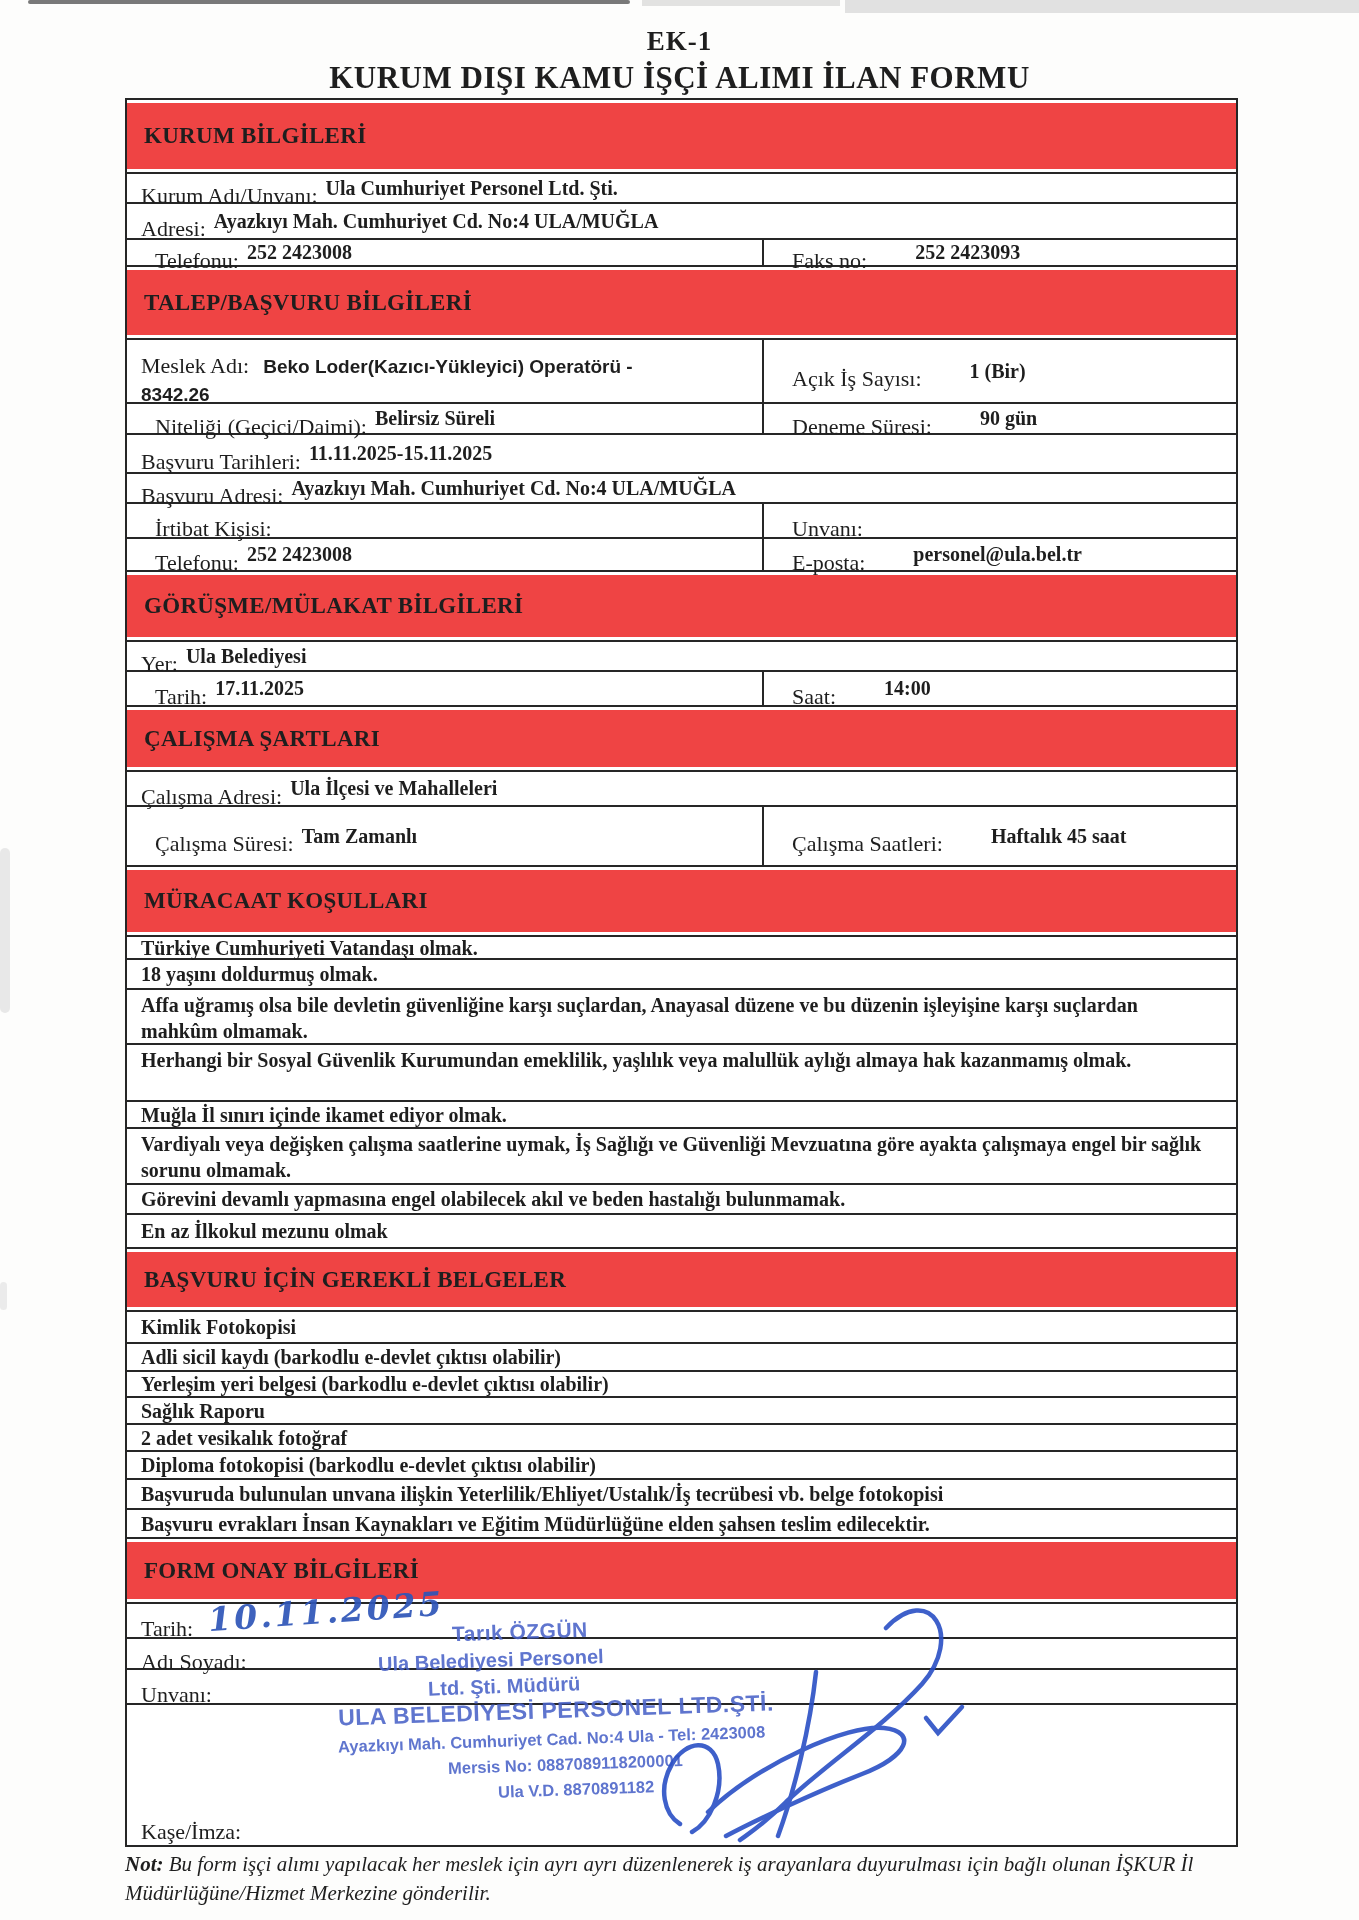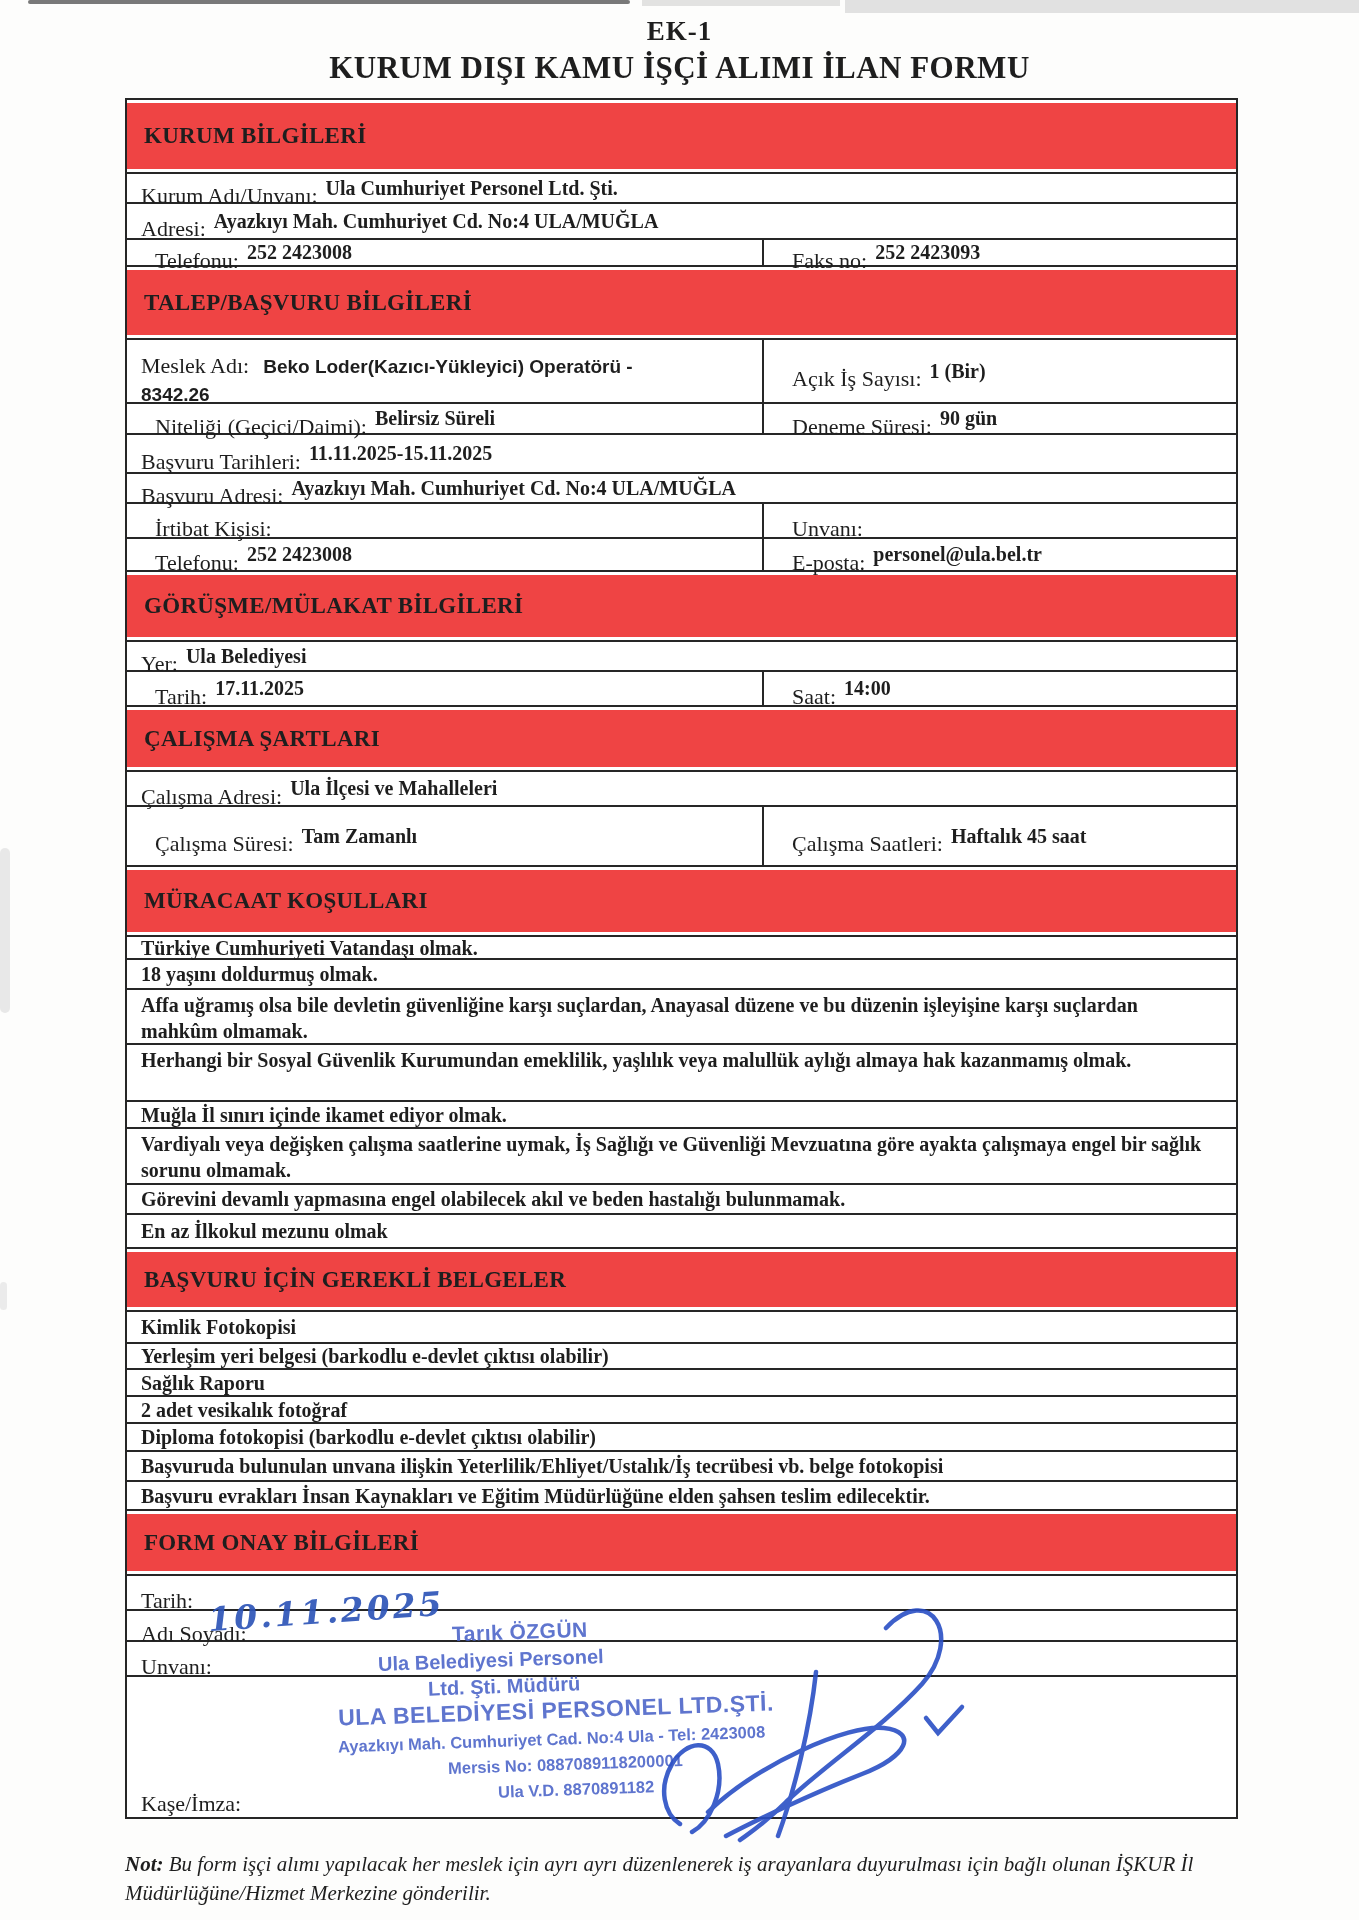--- a/index.html
+++ b/index.html
@@ -9,41 +9,41 @@
     font-family:"Liberation Serif", serif; color:#1e1e1e;
   }
   
   .art { position:absolute; }
   .art-top-dark  { left:28px;  top:0; width:602px; height:4px;  background:#575757; opacity:.8; border-radius:2px; }
   .art-top-mid   { left:642px; top:0; width:198px; height:6px;  background:#c0c0c0; opacity:.45; }
   .art-top-right { left:845px; top:0; width:514px; height:13px; background:#dadada; opacity:.8; }
   .art-smudge1   { left:0; top:848px;  width:10px; height:165px; background:#bdbdbd; opacity:.32; border-radius:5px; }
   .art-smudge2   { left:0; top:1282px; width:7px;  height:28px;  background:#c4c4c4; opacity:.3;  border-radius:4px; }
 
-  .doc-header { position:absolute; top:16px; left:0; width:100%; text-align:center;font-family:Liberation Serif, serif; }
+  .doc-header { position:absolute; top:26px; left:0; width:100%; text-align:center;font-family:Liberation Serif, serif; }
   .ek    { font-weight:bold; font-size:27px; letter-spacing:1px; }
   .title { font-weight:bold; font-size:31px; letter-spacing:.5px; margin-top:3px; }
 
   .form-table {
     position:absolute; left:125px; top:98px; width:1113px;
     border:2px solid #262626; background:#fff; box-sizing:border-box;
   }
   .row, .sec-row { box-sizing:border-box; border-bottom:2px solid #262626; }
   .row { display:flex; align-items:center; padding-left:14px; }
   .row.last { border-bottom:none;align-items:flex-end; }
   .sec-row { padding:3px 0; }
   .sec-bar {
     background:#ef4444; height:100%; box-sizing:border-box;
     display:flex; align-items:center; padding-left:17px;
     font-weight:bold; font-size:23px; letter-spacing:.3px;
   }
   .cols { padding-left:0; align-items:stretch; }
   .cell { display:flex; align-items:center; padding-left:28px; box-sizing:border-box; }
   .c-left  { width:637px; border-right:2px solid #262626; }
-  .c-right { flex:1; }
+  .c-right { flex:1;gap:40px; }
   .lbl { font-size:22px;margin-top:16px; }
   .val { font-weight:bold; font-size:20px; margin-left:8px; white-space:nowrap; }
   .val.sans { font-family:"Liberation Sans", sans-serif; font-size:19px; white-space:normal; }
   .meslek-cell { display:block; padding:12px 74px 0 14px; line-height:27px; }
   .meslek-cell .lbl { margin-right:6px; }
   .cond { font-weight:bold; font-size:20px; line-height:26px; padding-right:18px; }
   .multi { align-items:flex-start; padding-top:2px; }
   .kase-row { align-items:center; }
 
   .note {
@@ -232,20 +232,23 @@
         <span class="cond">En az İlkokul mezunu olmak</span>
       </div>
 
     <div class="sec-row" style="height:63px">
       <div class="sec-bar">
           <span>BAŞVURU İÇİN GEREKLİ BELGELER</span>
         </div>
     </div>
     <div class="row" style="height:32px">
         <span class="cond">Kimlik Fotokopisi</span>
+      </div>
+    <div class="row" style="height:28px">
+        <span class="cond">Adli sicil kaydı (barkodlu e-devlet çıktısı olabilir)</span>
       </div>
     <div class="row" style="height:26px">
         <span class="cond">Yerleşim yeri belgesi (barkodlu e-devlet çıktısı olabilir)</span>
       </div>
     <div class="row" style="height:27px">
         <span class="cond">Sağlık Raporu</span>
       </div>
     <div class="row" style="height:27px">
         <span class="cond">2 adet vesikalık fotoğraf</span>
       </div>

